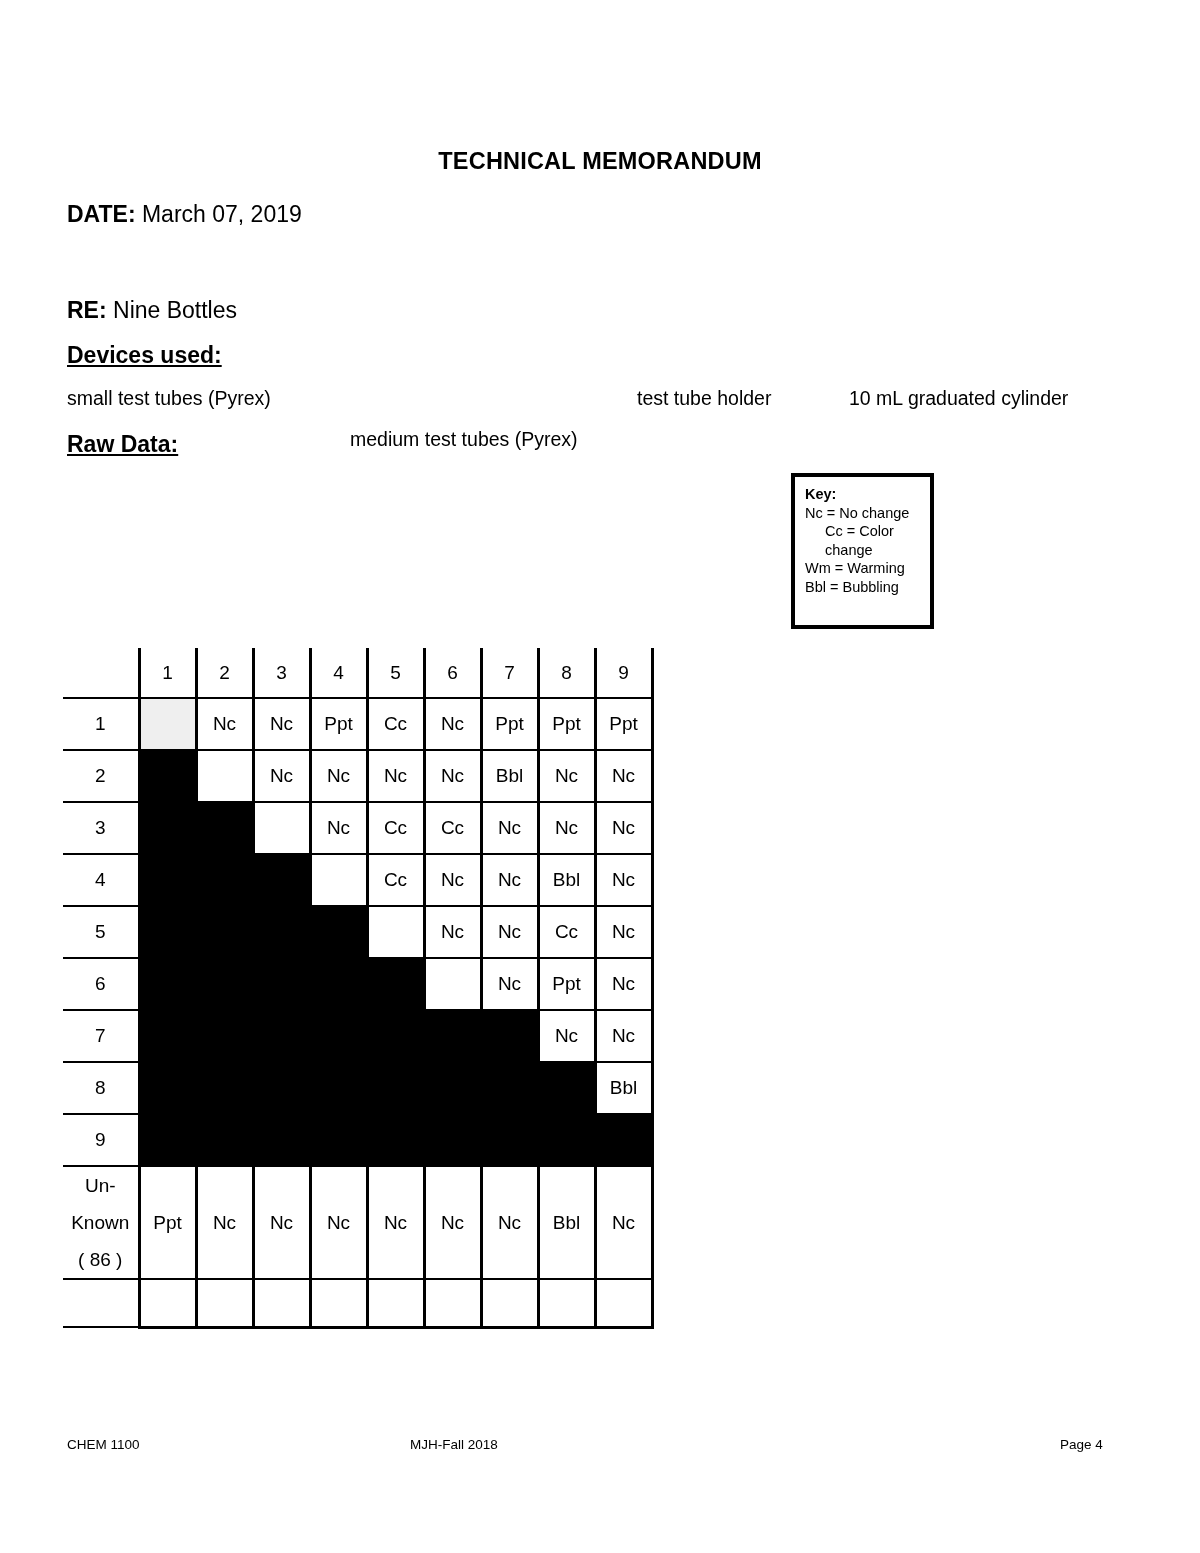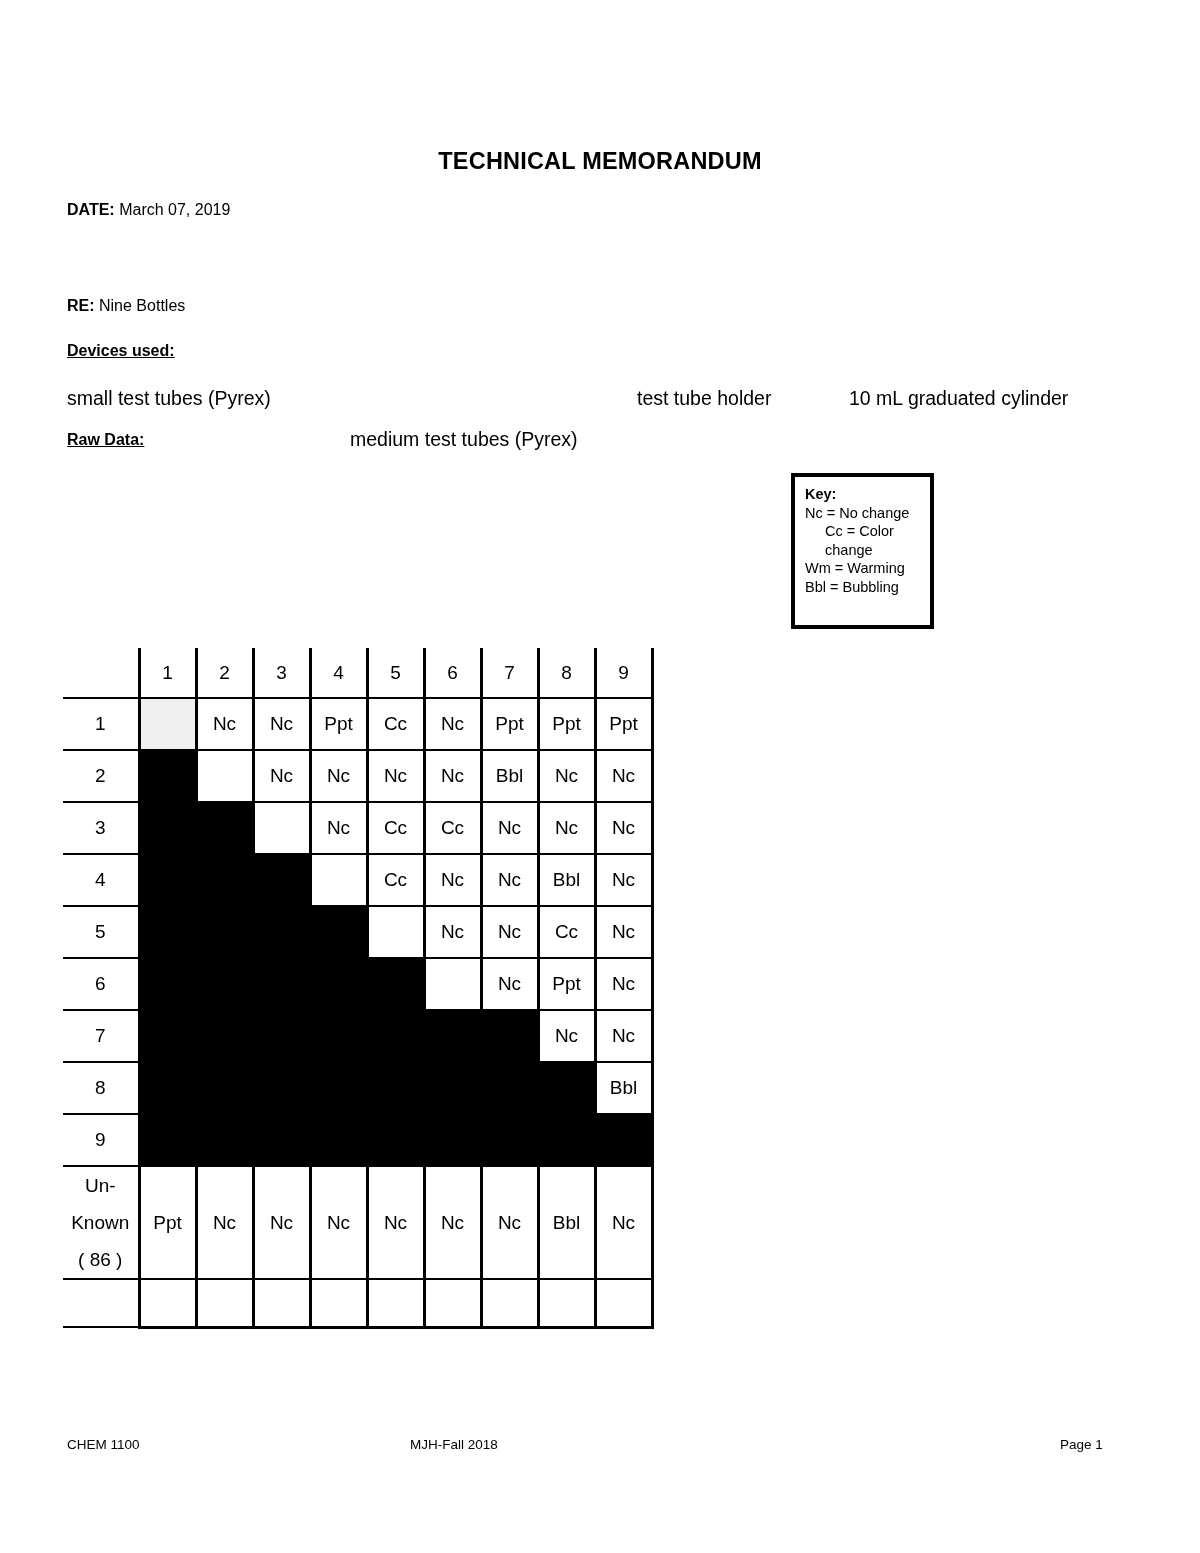--- a/index.html
+++ b/index.html
@@ -30,21 +30,21 @@
     width: 1200px;
     text-align: center;
     font-size: 23.5px;
     font-weight: bold;
     letter-spacing: 0.2px;
   }
 
   
   .line {
     position: absolute;
-    font-size: 16px;
+    font-size: 23px;
     line-height: 1.25;
     white-space: nowrap;
   }
   .lbl-bold { font-weight: bold; }
   .lbl-bold-ul { font-weight: bold; text-decoration: underline; }
 
   #line-date  { left: 67px; top: 200px; }
   #line-re    { left: 67px; top: 296px; }
   #line-dev   { left: 67px; top: 341px; }
   #line-raw   { left: 67px; top: 430px; }
@@ -357,16 +357,16 @@
           <td class="dcell"></td>
           <td class="dcell last"></td>
         </tr>
       </tbody>
   </table>
 
 
   <div class="footer">
     <span class="ft-left">CHEM 1100</span>
     <span class="ft-center">MJH-Fall 2018</span>
-    <span class="ft-right">Page 1</span>
+    <span class="ft-right">Page 4</span>
   </div>
 
 </div>
 
 </body></html>

